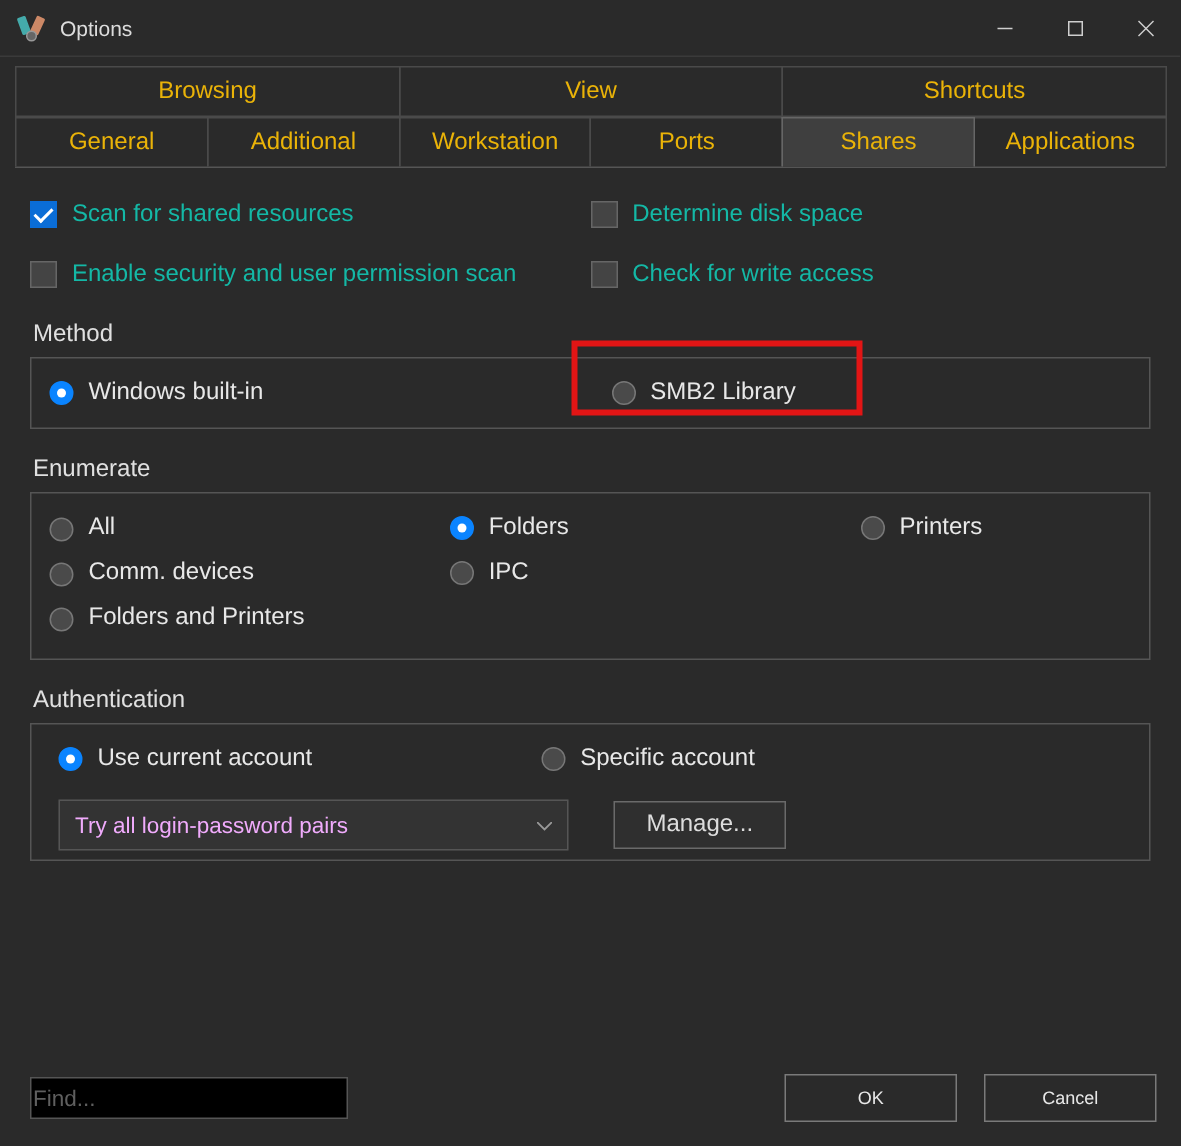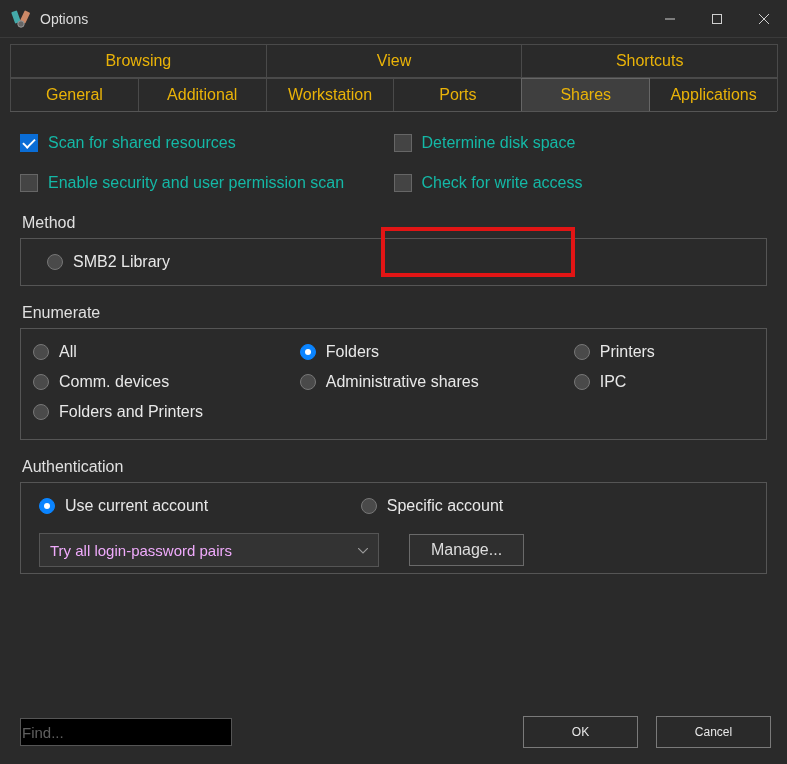--- a/index.html
+++ b/index.html
@@ -37,21 +37,21 @@
   .cb-label { font-size:16px; color:#14b8a6;}
 
   
   .group-label { font-size:16px; color:#e0e0e0; margin: 6px 0 6px 2px;}
   .group-box { border:1px solid #555; padding: 14px 12px 6px 12px; margin-bottom: 18px;}
   .group-box.compact-pad { padding-bottom: 14px;}
 
   
   .r-row { display:flex; margin-bottom: 12px;}
   .r-cell { display:flex; align-items:center;}
-  .r-cell.c3a { flex-basis: 37%; }
+  .r-cell.c3a { flex-basis: 37%; align-items: flex-end; }
   .r-cell.c3b { flex-basis: 38%; }
   .r-cell.c3c { flex-basis: 25%; }
   .radio { width:16px; height:16px; border-radius:50%; border:1px solid #777; background:#555; margin-right:10px; flex-shrink:0; display:flex; align-items:center; justify-content:center;}
   .radio.selected { border-color:#0a84ff; background:#0a84ff;}
   .radio.selected::after { content:""; width:6px; height:6px; border-radius:50%; background:#fff;}
   .radio.dim { background:#4a4a4a;}
   .r-label { font-size:16px; color:#e8e8e8;}
 
   
   .hl-red { position:relative; }
@@ -141,20 +141,24 @@
       </div>
       <div class="cb-cell">
         <div class="checkbox"></div>
         <span class="cb-label">Check for write access</span>
       </div>
     </div>
 
     <div class="group-label">Method</div>
     <div class="group-box compact-pad hl-red" style="position:relative;">
       <div class="r-row" style="margin-bottom:0;">
+        <div class="r-cell" style="flex-basis:50%;">
+          <div class="radio selected"></div>
+          <span class="r-label">Windows built-in</span>
+        </div>
         <div class="r-cell" style="flex-basis:50%; padding-left:14px;">
           <div class="radio dim"></div>
           <span class="r-label">SMB2 Library</span>
         </div>
       </div>
       <div class="hl-red-box" style="left:360px; top:-12px; width:194px; height:50px;"></div>
     </div>
 
     <div class="group-label">Enumerate</div>
     <div class="group-box">
@@ -169,24 +173,20 @@
         </div>
         <div class="r-cell c3c">
           <div class="radio dim"></div>
           <span class="r-label">Printers</span>
         </div>
       </div>
       <div class="r-row">
         <div class="r-cell c3a">
           <div class="radio dim"></div>
           <span class="r-label">Comm. devices</span>
-        </div>
-        <div class="r-cell c3b">
-          <div class="radio dim"></div>
-          <span class="r-label">Administrative shares</span>
         </div>
         <div class="r-cell c3c">
           <div class="radio dim"></div>
           <span class="r-label">IPC</span>
         </div>
       </div>
       <div class="r-row">
         <div class="r-cell c3a">
           <div class="radio dim"></div>
           <span class="r-label">Folders and Printers</span>

